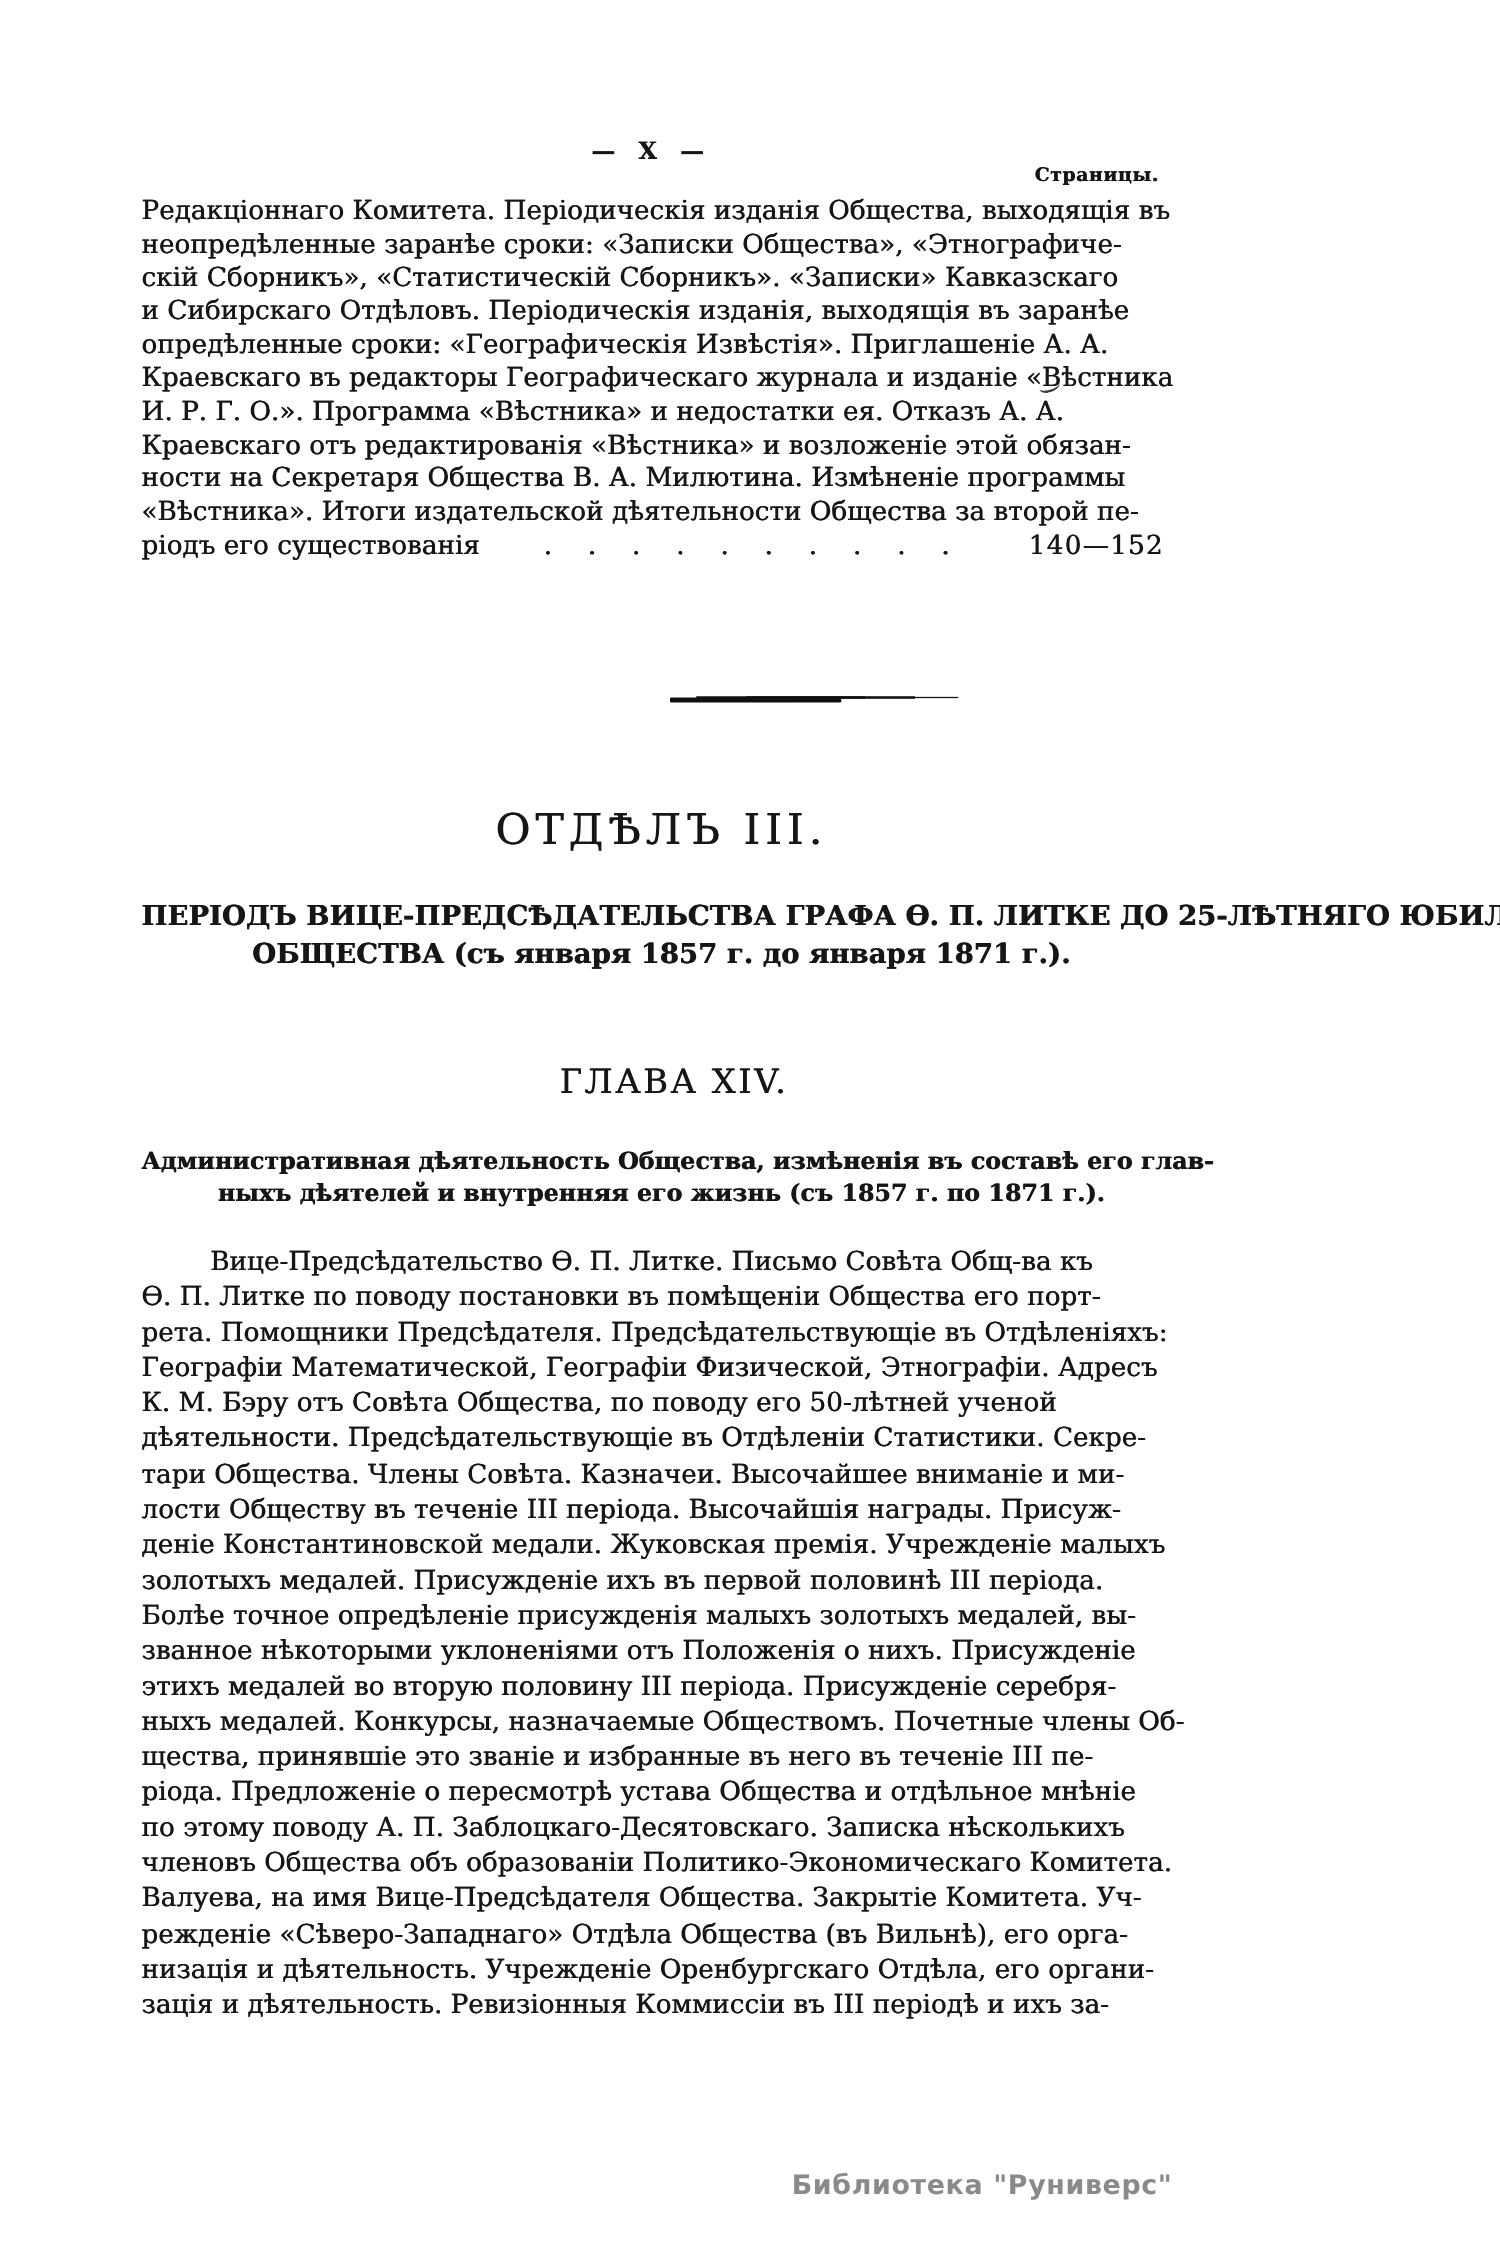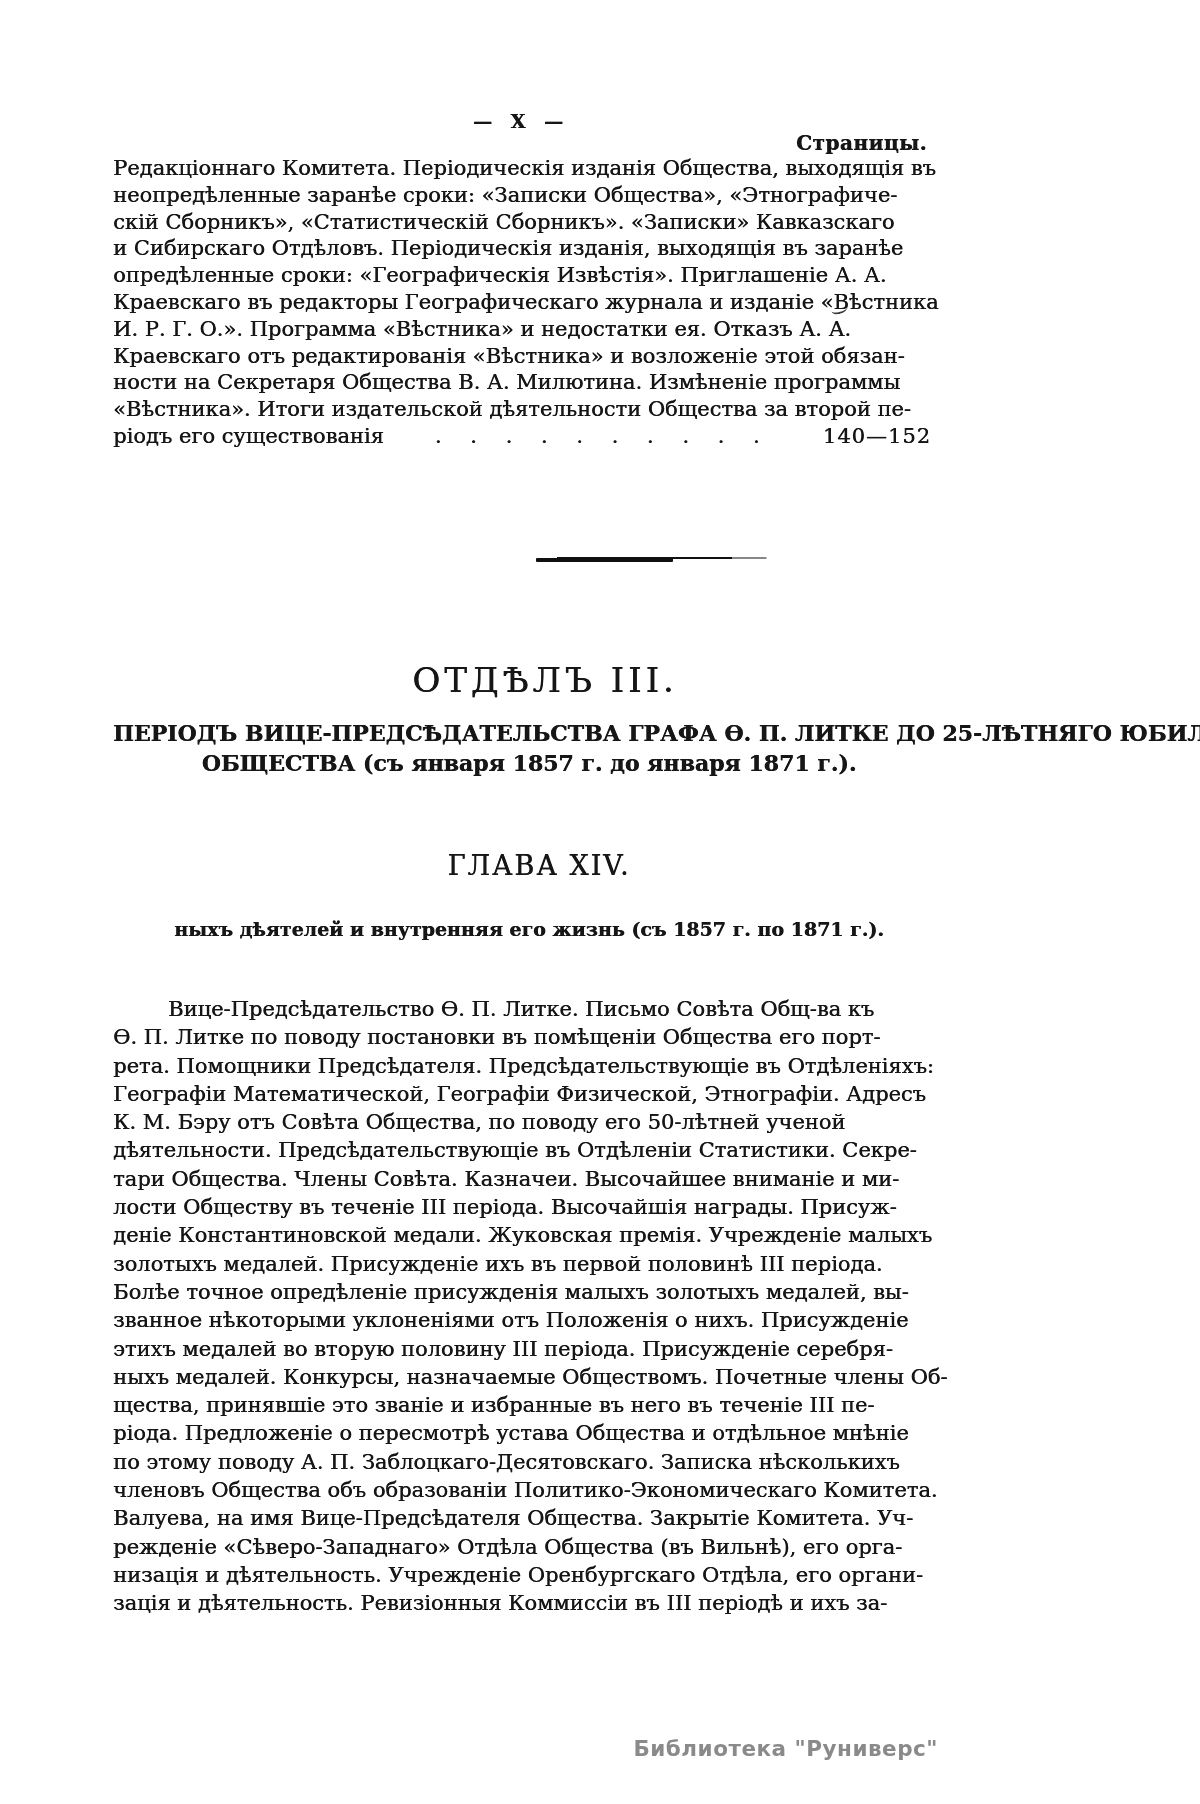--- a/index.html
+++ b/index.html
@@ -14,21 +14,21 @@
   }
   .ink { text-shadow: 0.45px 0 currentColor; }
 
   .header-x {
     position: absolute; top: 110px; left: 113px; width: 816px;
     text-align: center; font-size: 19px; letter-spacing: 6px;
     font-weight: bold;
   }
   .stranitsy {
     position: absolute; top: 131px; right: 273px;
-    font-size: 20px; font-weight: bold; letter-spacing: 0.5px;
+    font-size: 15px; font-weight: bold; letter-spacing: 0.5px;
   }
 
   .toc {
     position: absolute; top: 155px; left: 113px; width: 818px;
     font-size: 21px; line-height: 26.8px;
   }
   .toc .jline {
     text-align: justify; text-align-last: justify;
     padding-right: 95px; box-sizing: border-box;
     white-space: nowrap; overflow: visible;
@@ -51,21 +51,21 @@
     transform: rotate(-10deg);
   }
 
   .divider {
     position: absolute; top: 558px; left: 536px; width: 137px; height: 4px;
     background: #101010; border-radius: 1px;
     box-shadow: 20px -2px 0 -1px #101010, 60px -2px 0 -1px #101010, 95px -2px 0 -1.5px #101010;
   }
 
   .otdel {
-    position: absolute; top: 644px; left: 113px; width: 832px; margin: 16px;
+    position: absolute; top: 644px; left: 113px; width: 832px; margin: 0;
     text-align: center; font-size: 34px; font-weight: normal;
     letter-spacing: 4px;
   }
 
   .sect-sub {
     position: absolute; top: 718px; left: 113px; width: 832px;
     font-size: 22px; font-weight: bold; line-height: 30px;
   }
   .sect-sub .hline { text-align: justify; text-align-last: justify; white-space: nowrap; }
   .sect-sub .hline:last-child { text-align: center; text-align-last: center; }
@@ -133,20 +133,21 @@
   <h1 class="otdel ink">ОТДѢЛЪ III.</h1>
 
   <div class="sect-sub ink">
       <div class="hline">ПЕРІОДЪ ВИЦЕ-ПРЕДСѢДАТЕЛЬСТВА ГРАФА Ѳ. П. ЛИТКЕ ДО 25-ЛѢТНЯГО ЮБИЛЕЯ</div>
       <div class="hline">ОБЩЕСТВА (съ января 1857 г. до января 1871 г.).</div>
     </div>
 
   <h2 class="glava ink">ГЛАВА XIV.</h2>
 
   <div class="chap-sum ink">
+      <div class="sline">Административная дѣятельность Общества, измѣненія въ составѣ его глав-</div>
       <div class="sline">ныхъ дѣятелей и внутренняя его жизнь (съ 1857 г. по 1871 г.).</div>
     </div>
 
   <div class="body-para ink">
       <div class="bline">Вице-Предсѣдательство Ѳ. П. Литке. Письмо Совѣта Общ-ва къ</div>
       <div class="bline">Ѳ. П. Литке по поводу постановки въ помѣщеніи Общества его порт-</div>
       <div class="bline">рета. Помощники Предсѣдателя. Предсѣдательствующіе въ Отдѣленіяхъ:</div>
       <div class="bline">Географіи Математической, Географіи Физической, Этнографіи. Адресъ</div>
       <div class="bline">К. М. Бэру отъ Совѣта Общества, по поводу его 50-лѣтней ученой</div>
       <div class="bline">дѣятельности. Предсѣдательствующіе въ Отдѣленіи Статистики. Секре-</div>

